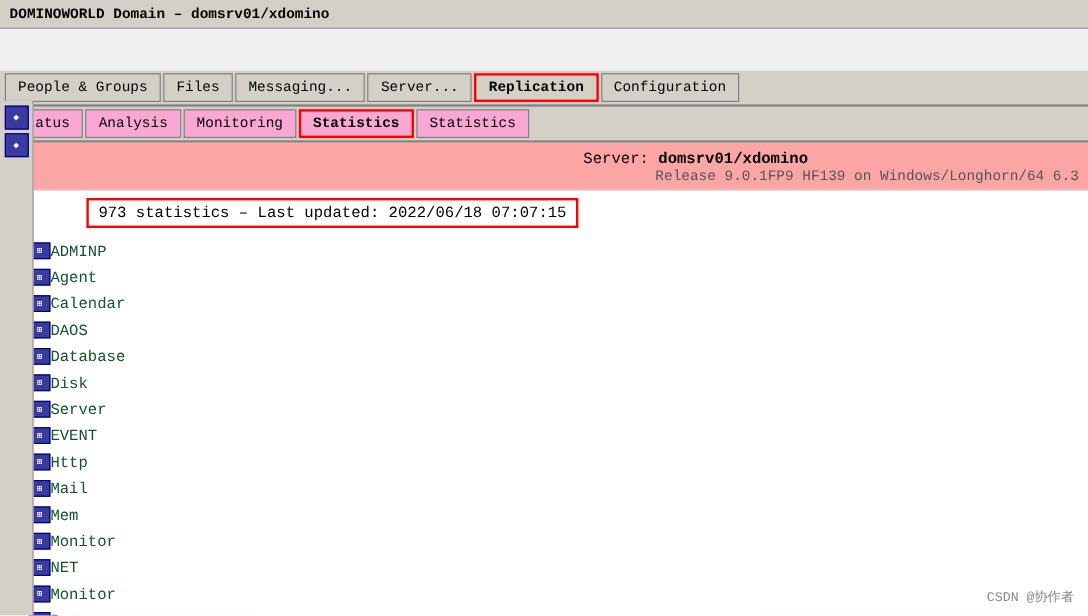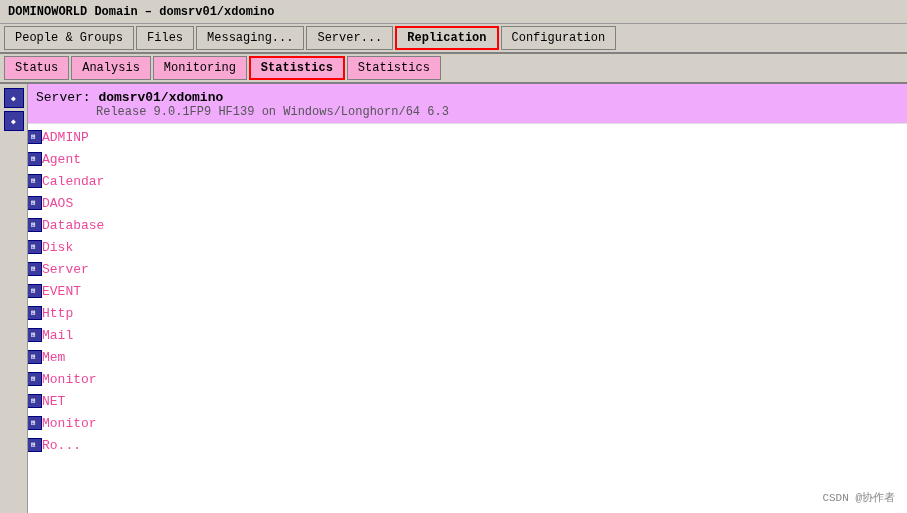--- a/index.html
+++ b/index.html
@@ -28,20 +28,21 @@
 
     
     .menu-bar {
       background: #d4d0c8;
       border-bottom: 2px solid #808080;
       display: flex;
       align-items: flex-start;
       padding: 2px 4px;
       height: 30px;
       gap: 2px;
+      margin-top: 35px;
     }
 
     .menu-tab {
       padding: 2px 10px;
       border: 1px solid #808080;
       background: #d4d0c8;
       font-size: 12px;
       cursor: pointer;
       height: 24px;
       display: flex;
@@ -85,25 +86,26 @@
     .content-area {
       background: #ffffff;
       display: flex;
       flex-direction: column;
       height: calc(513px - 24px - 30px - 30px);
     }
 
     
     .server-info {
       padding: 6px 8px 4px 36px;
-      background: #f0abfc;
+      background: #fca5a5;
       border-bottom: 1px solid #e0e0e0;
       display: flex;
       align-items: flex-start;
       gap: 8px;
+      justify-content: flex-end;
     }
 
     
     .stats-bar {
       margin: 6px 8px 6px 36px;
       border: 2px solid #ff0000;
       padding: 3px 8px;
       background: #ffffff;
       font-size: 13px;
       display: inline-block;
@@ -132,21 +134,21 @@
       display: flex;
       align-items: center;
       justify-content: center;
       font-size: 10px;
       color: #333;
       flex-shrink: 0;
     }
 
     .item-label {
       font-size: 13px;
-      color: #ec4899;
+      color: #14532d;
     }
 
     
     .watermark {
       position: absolute;
       bottom: 8px;
       right: 12px;
       font-size: 11px;
       color: #888;
     }
@@ -224,20 +226,25 @@
 
 <div class="content-area">
 
   <div class="server-info">
       <div style="display: flex; flex-direction: column;">
         <div><span>Server: </span><strong>domsrv01/xdomino</strong></div>
         <div style="font-size: 12px; color: rgb(85, 85, 85); padding-left: 60px;">Release 9.0.1FP9 HF139 on Windows/Longhorn/64 6.3</div>
       </div>
     </div>
 
+  <div style="padding-left: 36px;">
+    <div class="stats-bar">
+      <span>973 statistics – Last updated: 2022/06/18 07:07:15</span>
+    </div>
+  </div>
 
   <div class="tree-container">
   <div class="tree-item">
         <span class="expand-arrow">▶</span>
         <div class="row-icon">⊞</div>
         <span class="item-label">ADMINP</span>
       </div>
       <div class="tree-item">
         <span class="expand-arrow">▶</span>
         <div class="row-icon">⊞</div>

